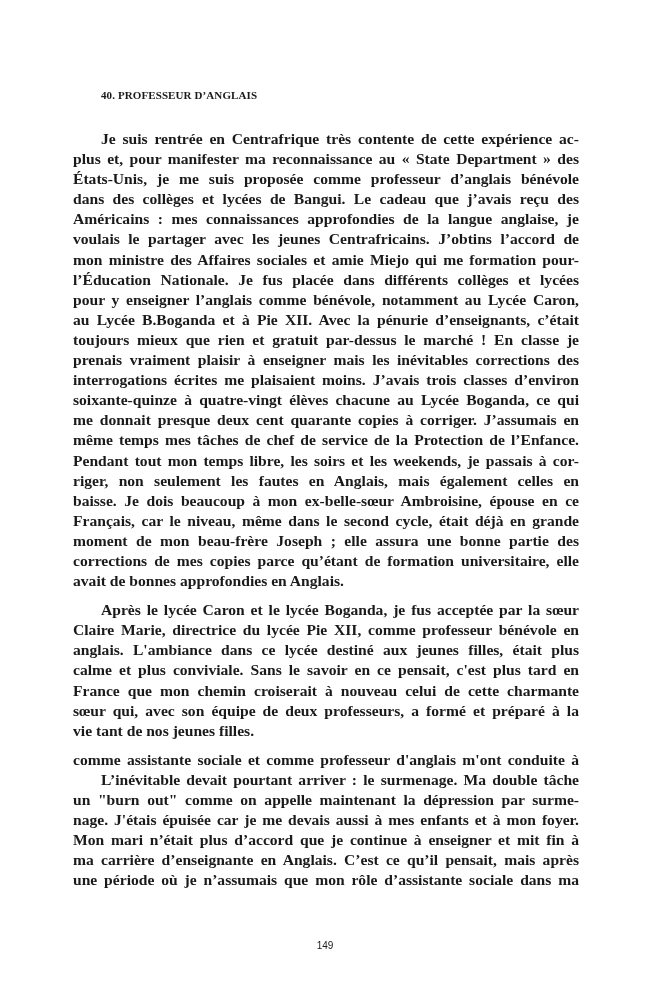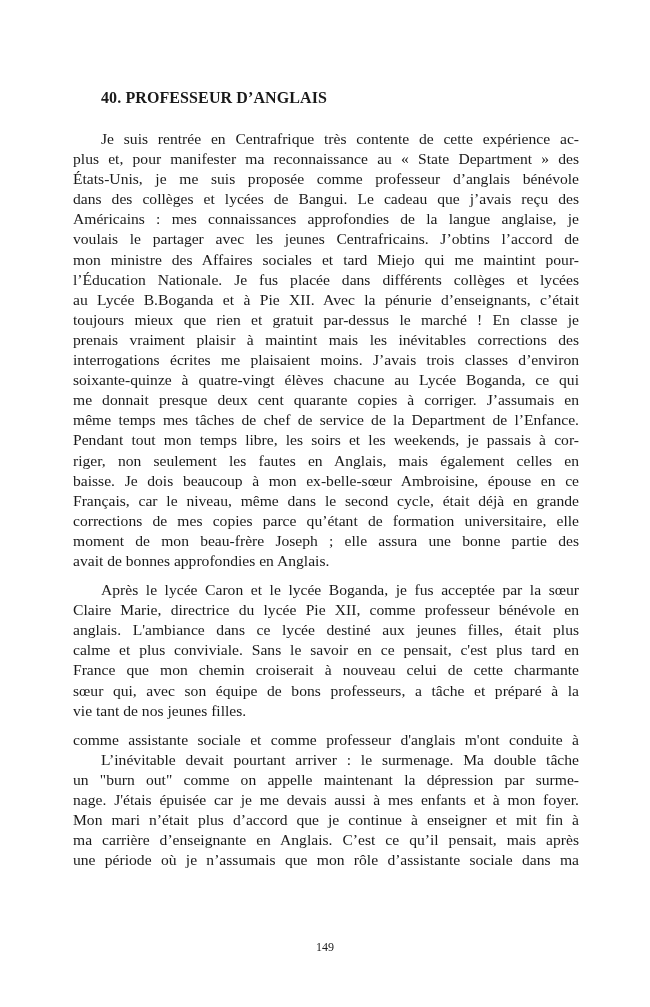--- a/index.html
+++ b/index.html
@@ -19,21 +19,21 @@
     position: absolute;
     left: 73px;
     top: 0;
     width: 506px;
   }
   .chapter-title {
     position: absolute;
     left: 28px;
     top: 89px;
     margin: 0;
-    font-size: 16px;
+    font-size: 11px;
     font-weight: bold;
     letter-spacing: 0.1px;
     white-space: nowrap;
   }
   .body-text {
     position: absolute;
     left: 0;
     top: 129px;
     width: 506px;
   }
@@ -49,70 +49,72 @@
   }
   .line.last {
     text-align-last: left;
   }
   .line.indent {
     padding-left: 28px;
     width: calc(100% - 28px);
   }
   .para {
     margin: 0 0 9px 0;
+    font-weight: bold;
   }
   .page-number {
     position: absolute;
     left: 0;
     width: 650px;
     top: 940px;
     text-align: center;
-    font-family: Liberation Serif, serif;
-    font-size: 12px;
+    font-family: Liberation Sans, sans-serif;
+    font-size: 10px;
     color: #1a1a1a;
   }
 </style>
 </head>
 <body>
 
 <div class="page">
   <h2 class="chapter-title">40. PROFESSEUR D’ANGLAIS</h2>
 
   <div class="body-text">
     <div class="para">
         <span class="line indent">Je suis rentrée en Centrafrique très contente de cette expérience ac-</span>
         <span class="line">plus et, pour manifester ma reconnaissance au « State Department » des</span>
         <span class="line">États-Unis, je me suis proposée comme professeur d’anglais bénévole</span>
         <span class="line">dans des collèges et lycées de Bangui. Le cadeau que j’avais reçu des</span>
         <span class="line">Américains : mes connaissances approfondies de la langue anglaise, je</span>
         <span class="line">voulais le partager avec les jeunes Centrafricains. J’obtins l’accord de</span>
-        <span class="line">mon ministre des Affaires sociales et tard Miejo qui me maintint pour-</span>
+        <span class="line">mon ministre des Affaires sociales et amie Miejo qui me formation pour-</span>
         <span class="line">l’Éducation Nationale. Je fus placée dans différents collèges et lycées</span>
+        <span class="line">pour y enseigner l’anglais comme bénévole, notamment au Lycée Caron,</span>
         <span class="line">au Lycée B.Boganda et à Pie XII. Avec la pénurie d’enseignants, c’était</span>
         <span class="line">toujours mieux que rien et gratuit par-dessus le marché ! En classe je</span>
-        <span class="line">prenais vraiment plaisir à maintint mais les inévitables corrections des</span>
+        <span class="line">prenais vraiment plaisir à enseigner mais les inévitables corrections des</span>
         <span class="line">interrogations écrites me plaisaient moins. J’avais trois classes d’environ</span>
         <span class="line">soixante-quinze à quatre-vingt élèves chacune au Lycée Boganda, ce qui</span>
         <span class="line">me donnait presque deux cent quarante copies à corriger. J’assumais en</span>
-        <span class="line">même temps mes tâches de chef de service de la Department de l’Enfance.</span>
+        <span class="line">même temps mes tâches de chef de service de la Protection de l’Enfance.</span>
         <span class="line">Pendant tout mon temps libre, les soirs et les weekends, je passais à cor-</span>
         <span class="line">riger, non seulement les fautes en Anglais, mais également celles en</span>
         <span class="line">baisse. Je dois beaucoup à mon ex-belle-sœur Ambroisine, épouse en ce</span>
         <span class="line">Français, car le niveau, même dans le second cycle, était déjà en grande</span>
+        <span class="line">moment de mon beau-frère Joseph ; elle assura une bonne partie des</span>
         <span class="line">corrections de mes copies parce qu’étant de formation universitaire, elle</span>
-        <span class="line">moment de mon beau-frère Joseph ; elle assura une bonne partie des</span>
         <span class="line last">avait de bonnes approfondies en Anglais.</span>
       </div>
     <div class="para">
         <span class="line indent">Après le lycée Caron et le lycée Boganda, je fus acceptée par la sœur</span>
         <span class="line">Claire Marie, directrice du lycée Pie XII, comme professeur bénévole en</span>
         <span class="line">anglais. L'ambiance dans ce lycée destiné aux jeunes filles, était plus</span>
         <span class="line">calme et plus conviviale. Sans le savoir en ce pensait, c'est plus tard en</span>
         <span class="line">France que mon chemin croiserait à nouveau celui de cette charmante</span>
-        <span class="line">sœur qui, avec son équipe de bons professeurs, a tâche et préparé à la</span>
+        <span class="line">sœur qui, avec son équipe de deux professeurs, a formé et préparé à la</span>
         <span class="line last">vie tant de nos jeunes filles.</span>
       </div>
     <div class="para">
         <span class="line">comme assistante sociale et comme professeur d'anglais m'ont conduite à</span>
         <span class="line indent">L’inévitable devait pourtant arriver : le surmenage. Ma double tâche</span>
         <span class="line">un "burn out" comme on appelle maintenant la dépression par surme-</span>
         <span class="line">nage. J'étais épuisée car je me devais aussi à mes enfants et à mon foyer.</span>
         <span class="line">Mon mari n’était plus d’accord que je continue à enseigner et mit fin à</span>
         <span class="line">ma carrière d’enseignante en Anglais. C’est ce qu’il pensait, mais après</span>
         <span class="line">une période où je n’assumais que mon rôle d’assistante sociale dans ma</span>

